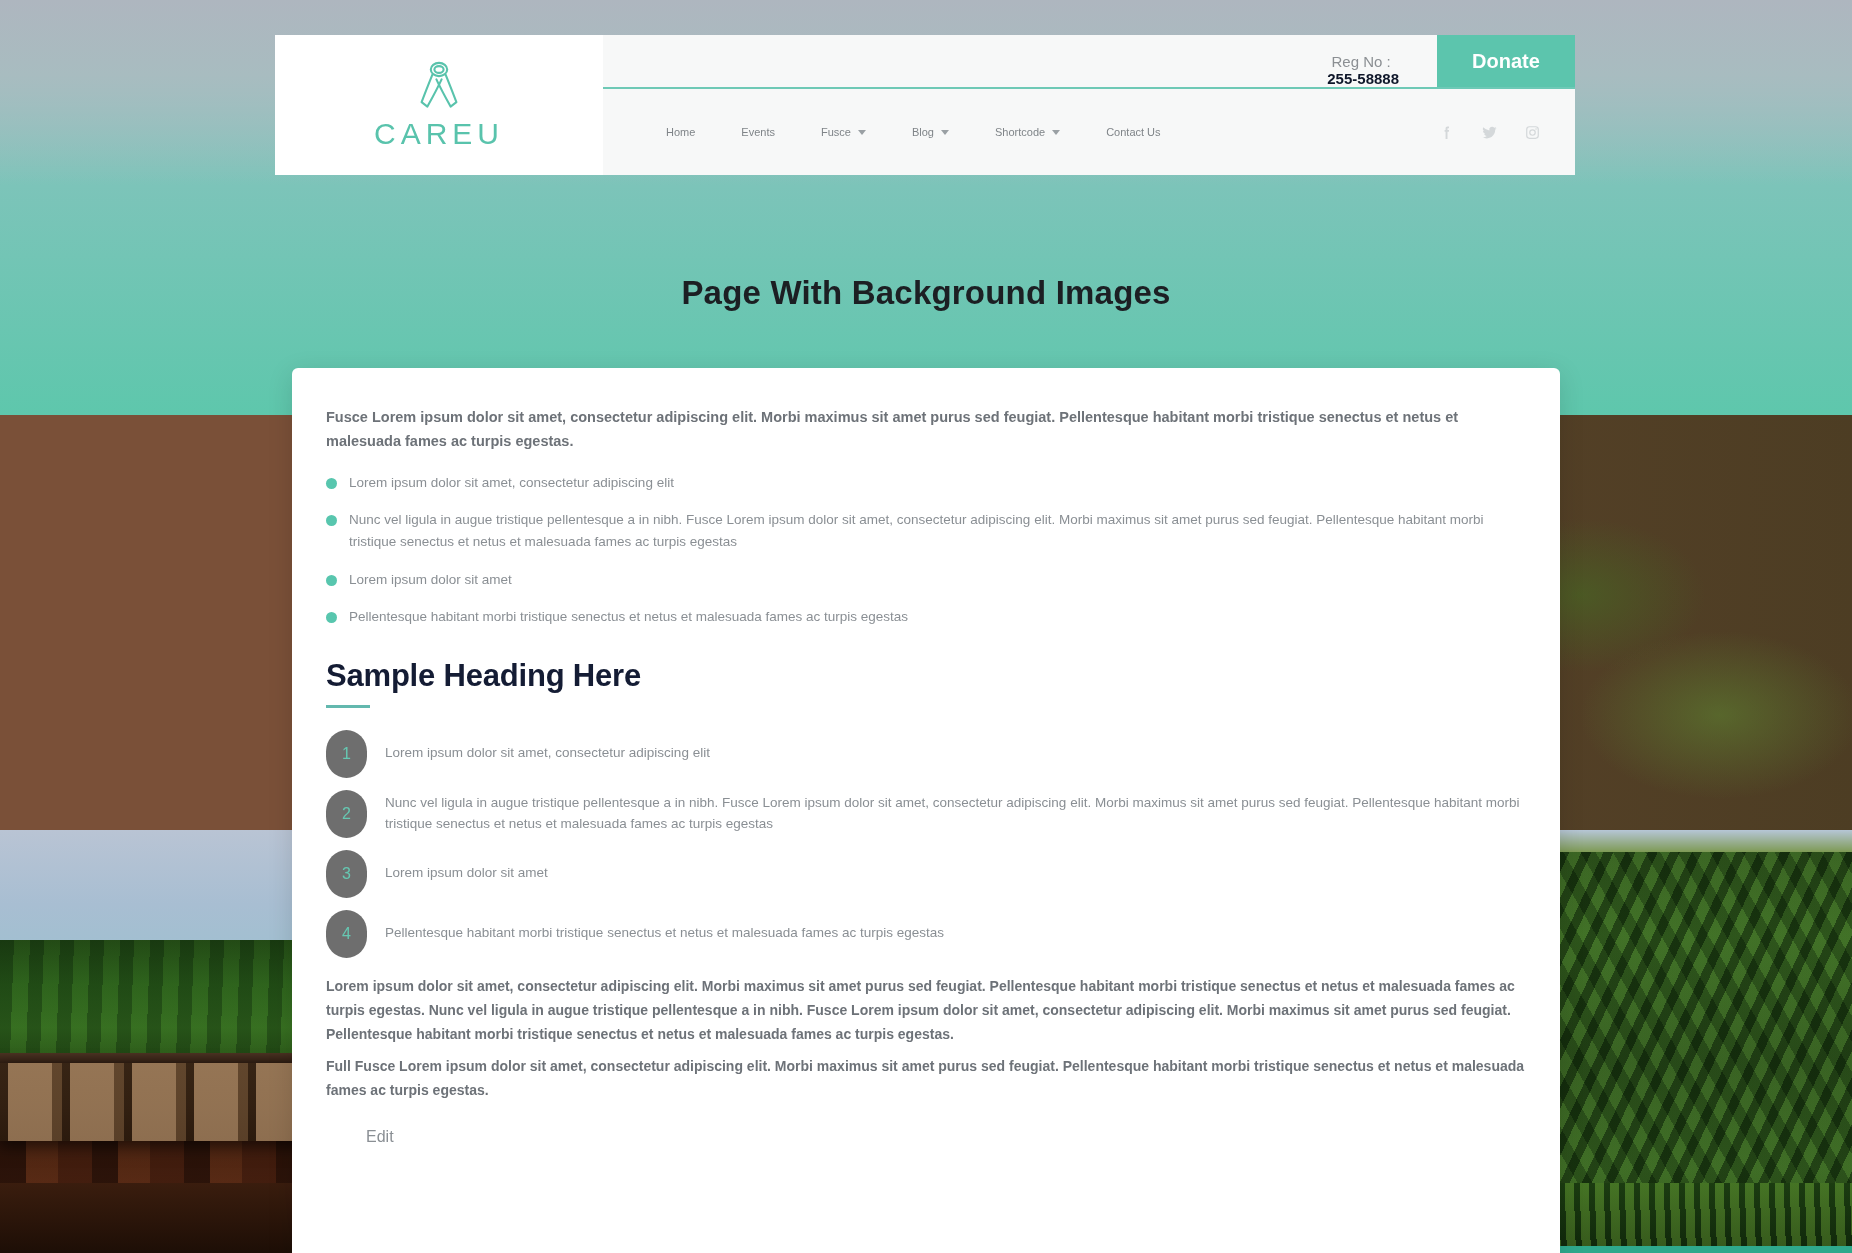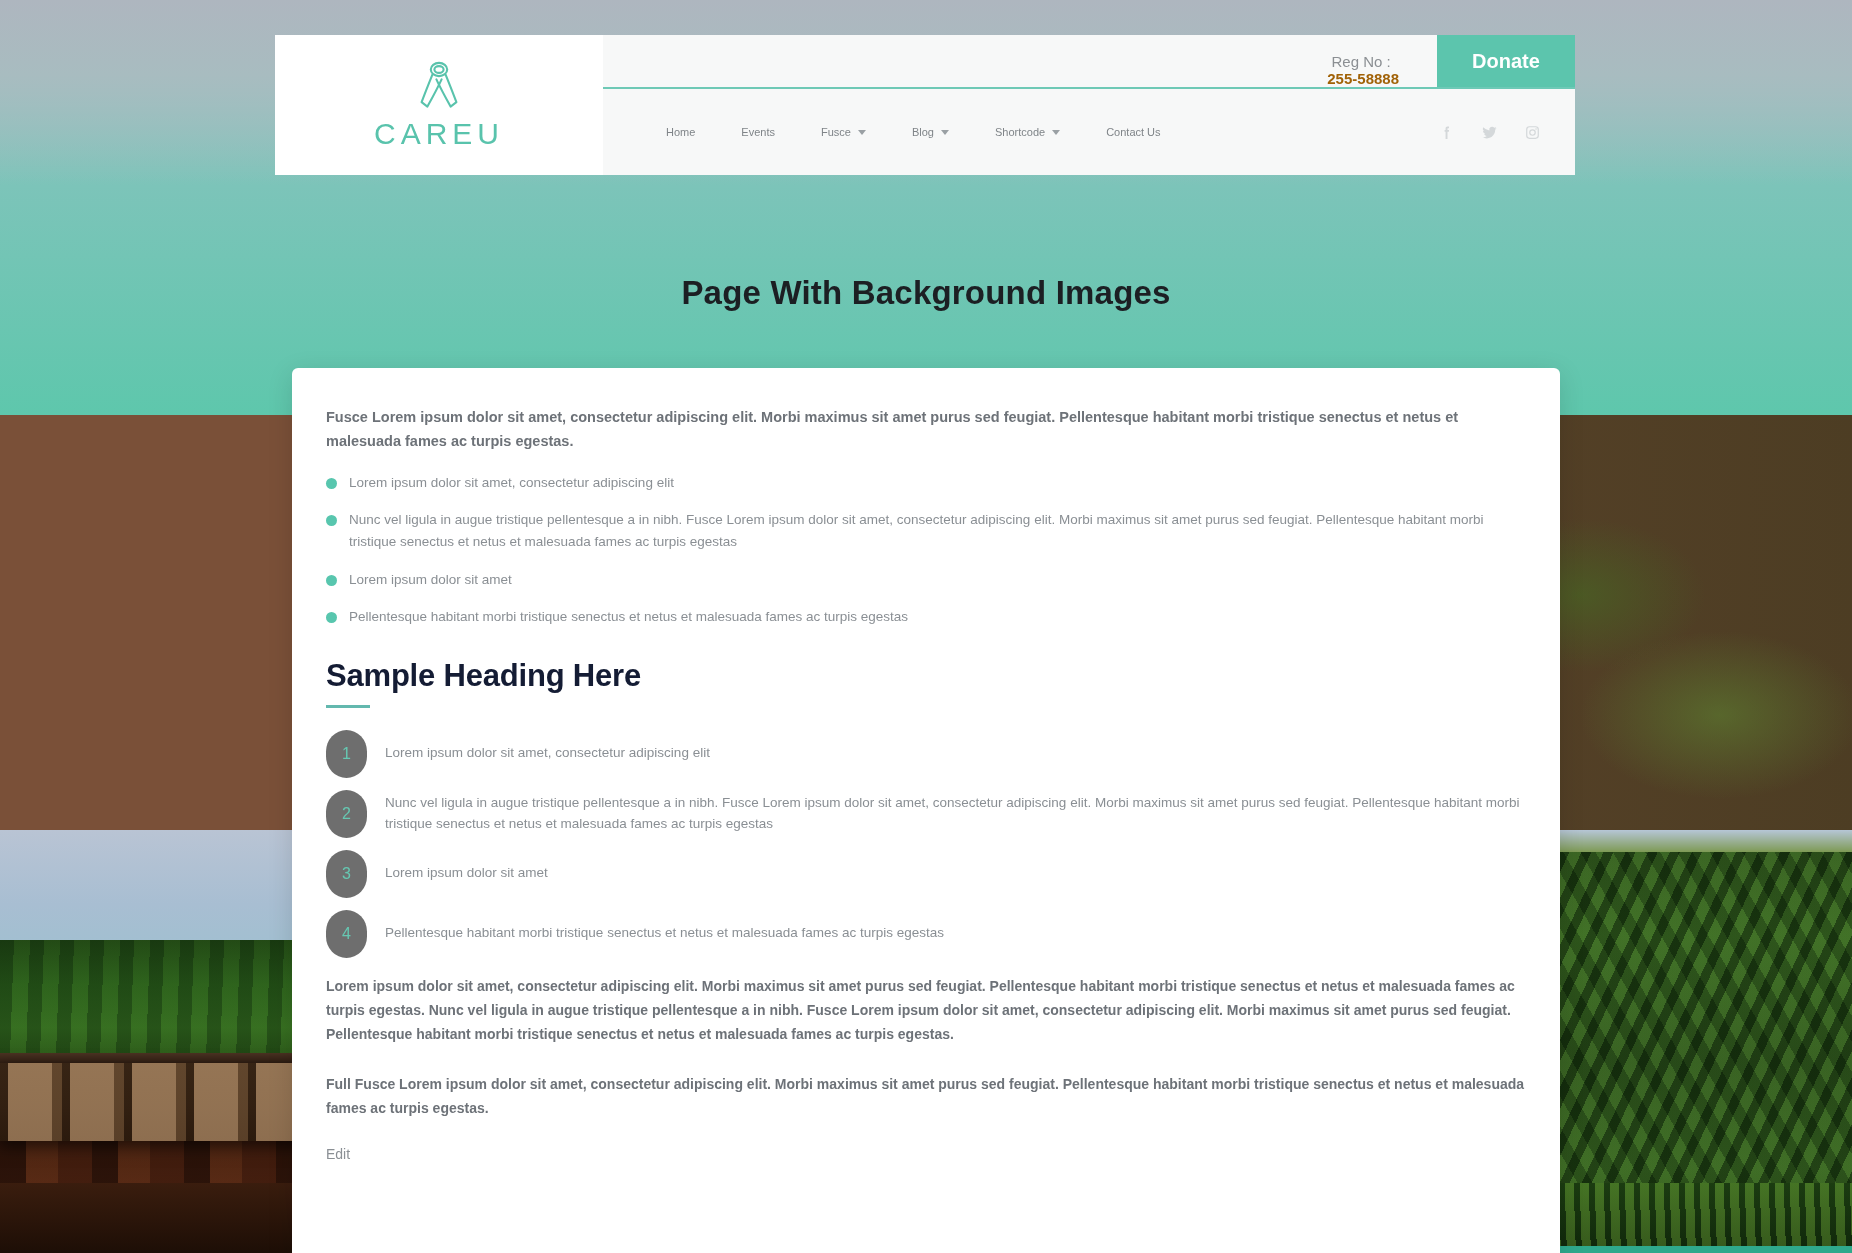--- a/index.html
+++ b/index.html
@@ -122,21 +122,21 @@
   .header-right{flex:1;display:flex;flex-direction:column;}
   .topbar{
     height:52px;display:flex;align-items:stretch;
     border-bottom:2px solid #6ec9b6;
   }
   .topbar-left{flex:1;background:#f7f8f8;}
   .regno{
     background:#f7f8f8;display:flex;align-items:center;justify-content:flex-end;
     padding-right:38px;font-size:15px;color:#8b8f93;flex-direction:column;
   }
-  .regno b{color:#a16207;font-weight:700;margin-left:4px;}
+  .regno b{color:#0f172a;font-weight:700;margin-left:4px;}
   .donate-btn{
     width:138px;background:#5cc5ad;color:#fff;font-size:20px;font-weight:700;
     display:flex;align-items:center;justify-content:center;cursor:pointer;
   }
   .navbar{
     flex:1;background:#f7f8f8;display:flex;align-items:center;
     padding-left:40px;
   }
   .nav-item{
     font-size:11px;color:#7f8488;padding:0 23px;cursor:pointer;
@@ -184,24 +184,24 @@
   }
   .num-badge{
     flex:0 0 auto;width:41px;height:48px;border-radius:50%/45%;
     background:#6e6e6e;color:#66c8b2;font-size:16px;
     display:flex;align-items:center;justify-content:center;
   }
   .num-text{font-size:13.5px;color:#8a8f94;line-height:1.55;}
   .tail-p{
     font-size:14px;font-weight:700;color:#6d7278;line-height:1.72;margin:16px 0 0 0;
   }
-  .tail-p.second{margin-top:26px;}
+  .tail-p.second{margin-top:8px;}
   .edit-link{
-    display:inline-block;margin-top:26px;font-size:14px;color:#8a8f94;
-    text-decoration:none;cursor:pointer;
+    display:inline-block;margin-top:26px;font-size:16px;color:#8a8f94;
+    text-decoration:none;cursor:pointer;margin-left:40px;
   }
 </style>
 </head>
 <body>
 
 <div id="bg-root">
   <div class="photo">
     <div class="sky"></div>
     <div class="ridge"></div>
     <div class="girder"></div>

